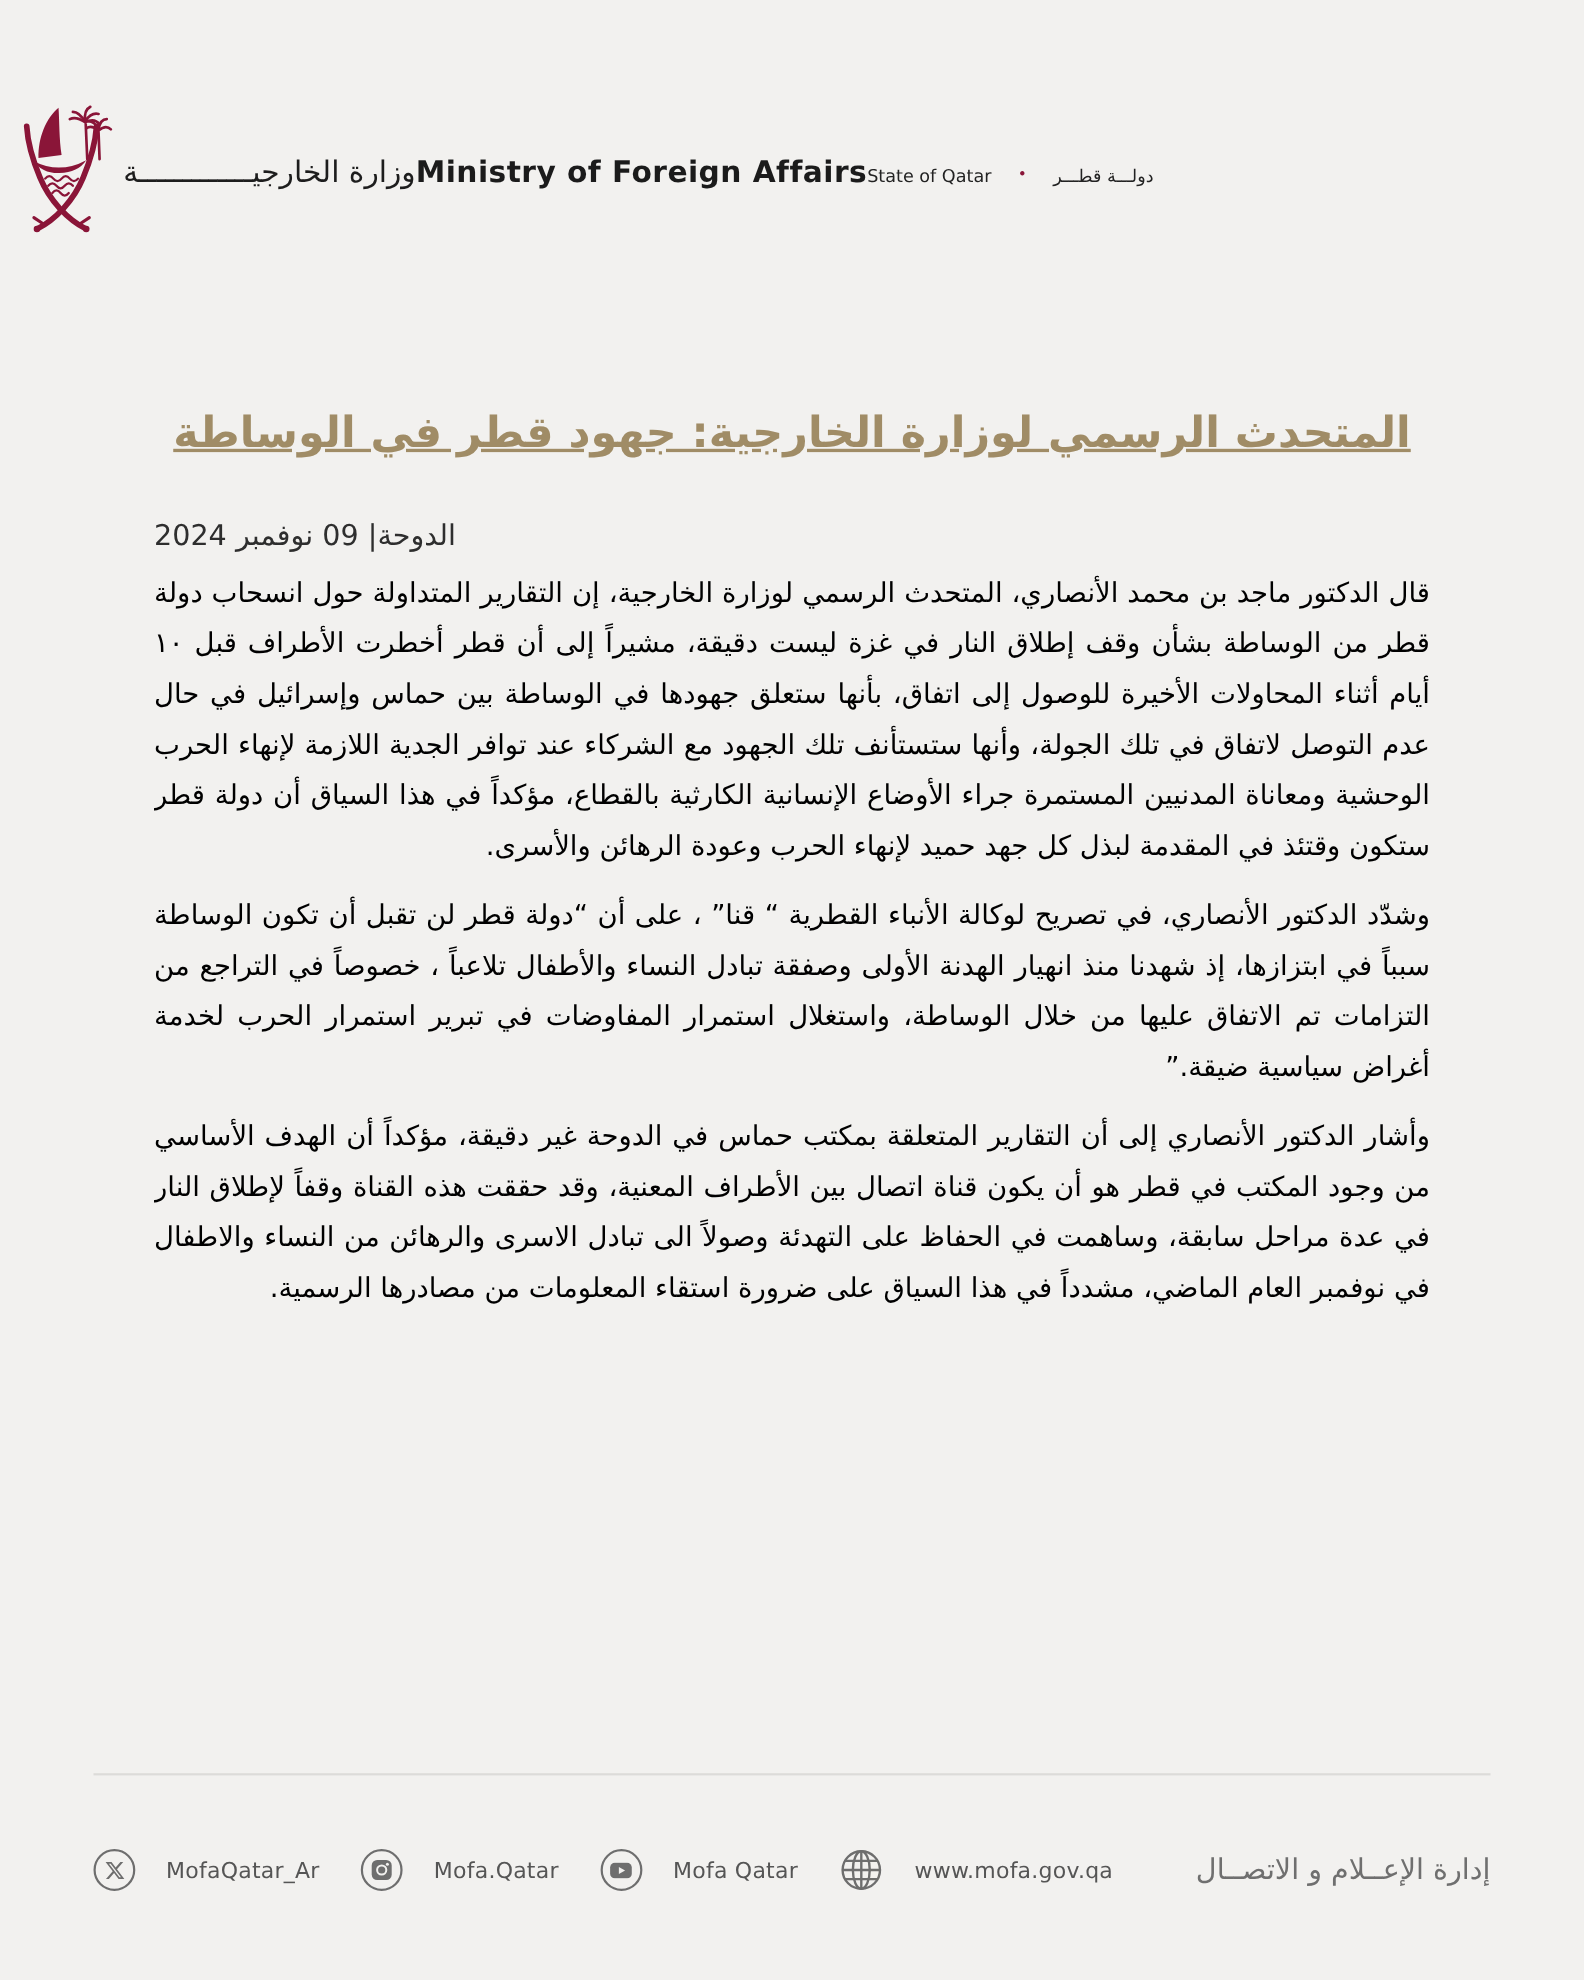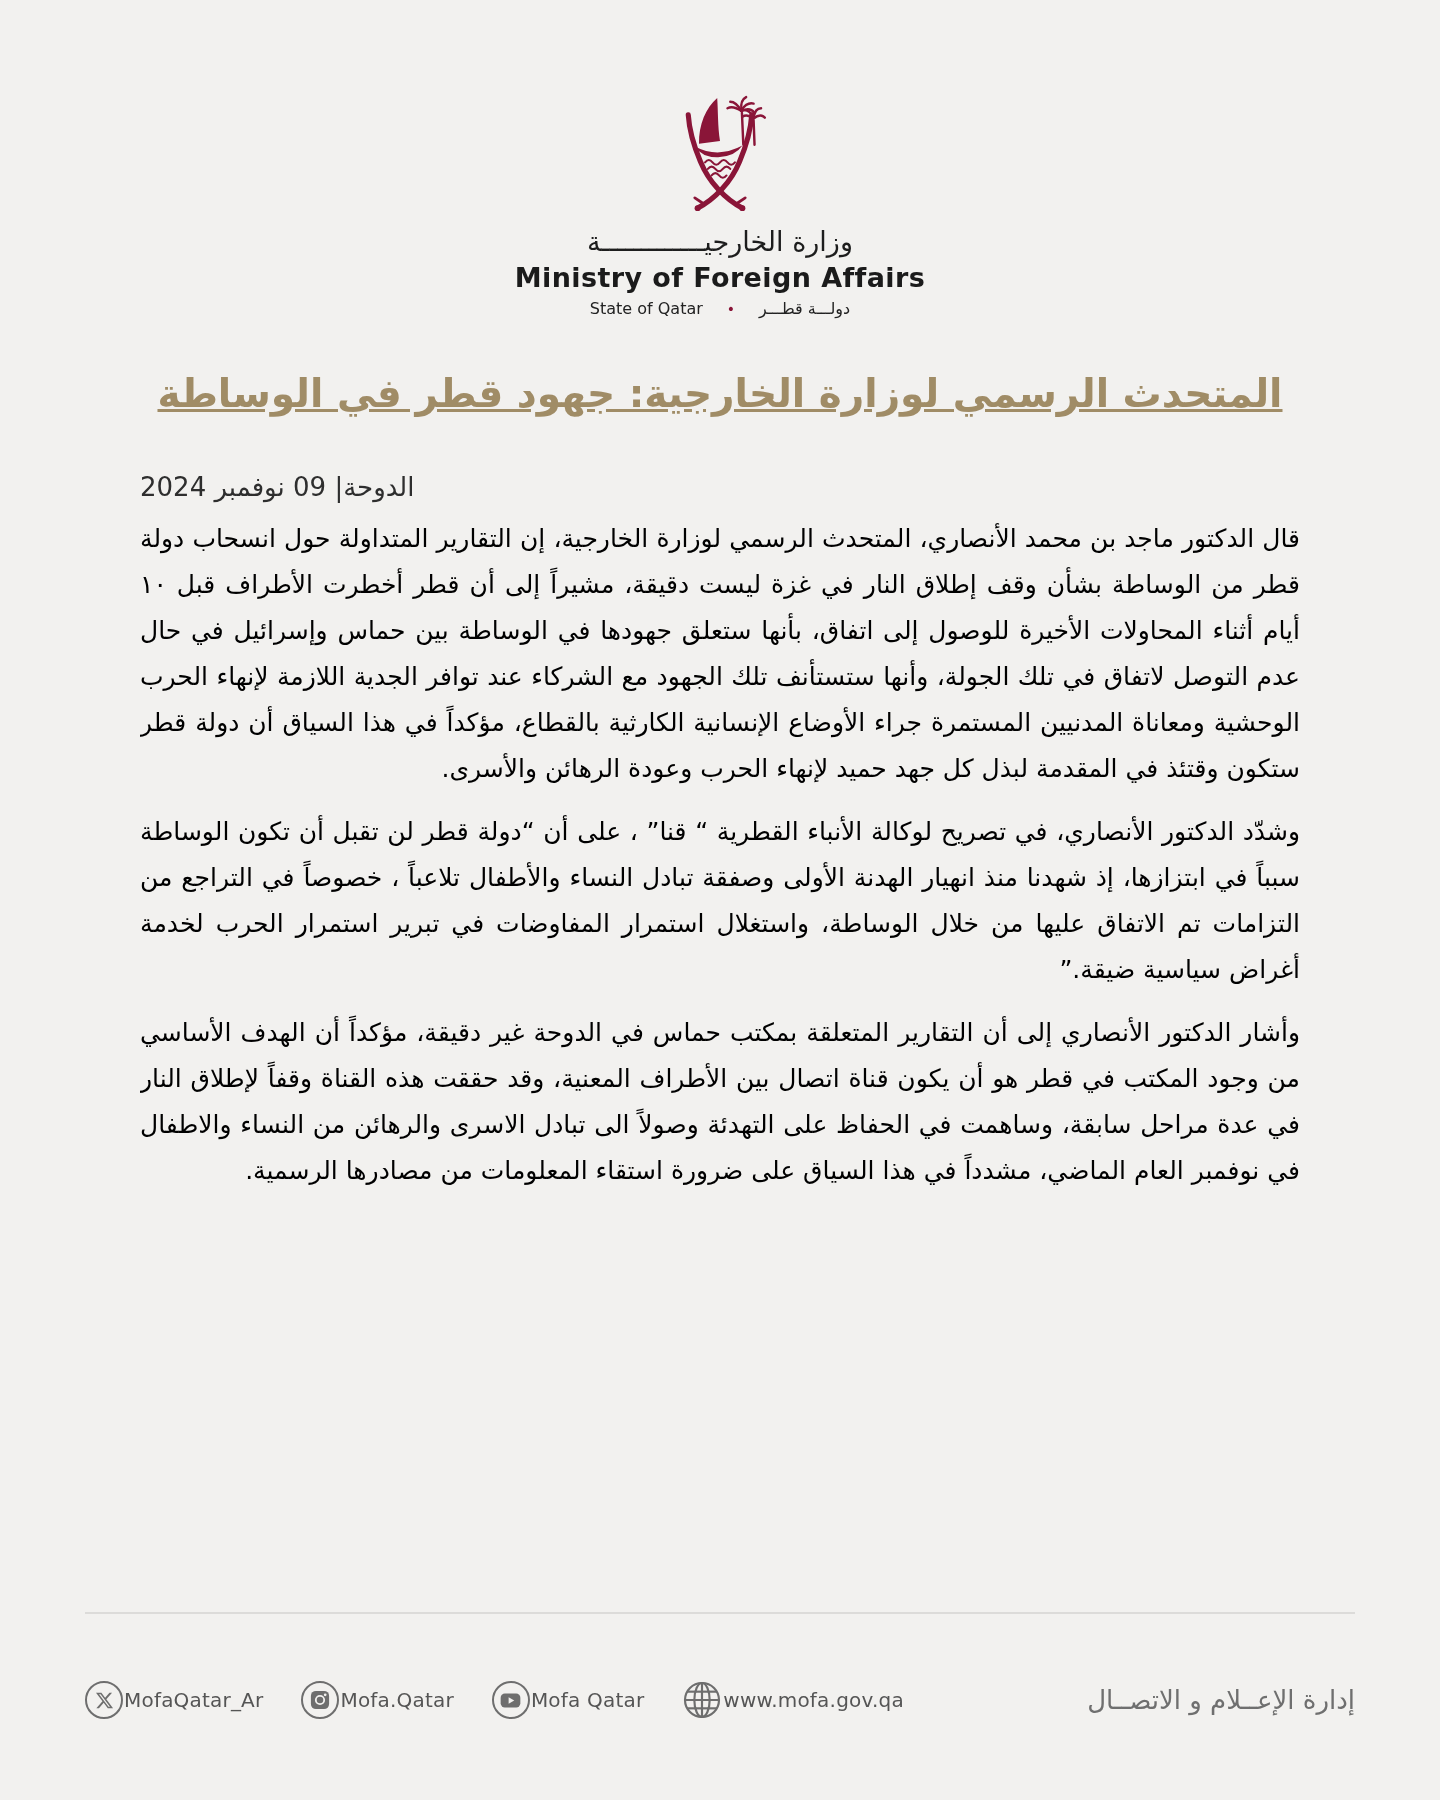--- a/index.html
+++ b/index.html
@@ -8,21 +8,21 @@
     position: relative;
     background: #f2f1ef;
     font-family: "DejaVu Sans", sans-serif;
     overflow: hidden;
   }
 
   
   .header {
     position: absolute;
     top: 92px; left: 0; right: 0;
-    display: flex; flex-direction: column; align-items: center;
+    display: flex; flex-direction: row; align-items: center;
     text-align: center;
   }
   .emblem { width: 112px; height: 124px; margin-bottom: 10px; }
   .brand-ar {
     font-size: 27px; color: #1d1d1d; direction: rtl;
     letter-spacing: 0; line-height: 1.2; margin-bottom: 4px;
   }
   .brand-en {
     font-size: 27px; font-weight: bold; color: #1b1b1b;
     letter-spacing: 0.4px; margin-bottom: 6px;
@@ -60,21 +60,21 @@
   
   .divider {
     position: absolute; top: 1612px; left: 85px; right: 85px;
     height: 2px; background: #dcdbd9;
   }
   .footer {
     position: absolute; top: 1664px; left: 85px; right: 85px; height: 72px;
     display: flex; align-items: center; justify-content: space-between;
   }
   .footer-links { display: flex; align-items: center; gap: 38px; }
-  .footer-link { display: flex; align-items: center; gap: 1px; cursor: pointer; }
+  .footer-link { display: flex; align-items: center; gap: 28px; cursor: pointer; }
   .icon-circle {
     width: 38px; height: 38px; border: 2.5px solid #6e6e6e; border-radius: 50%;
     display: flex; align-items: center; justify-content: center; flex-shrink: 0;
   }
   .footer-link .label {
     font-size: 20px; color: #555; letter-spacing: 0.2px;
   }
   .dept {
     direction: rtl; font-size: 26px; color: #6f6f6f; letter-spacing: 0;
   }

